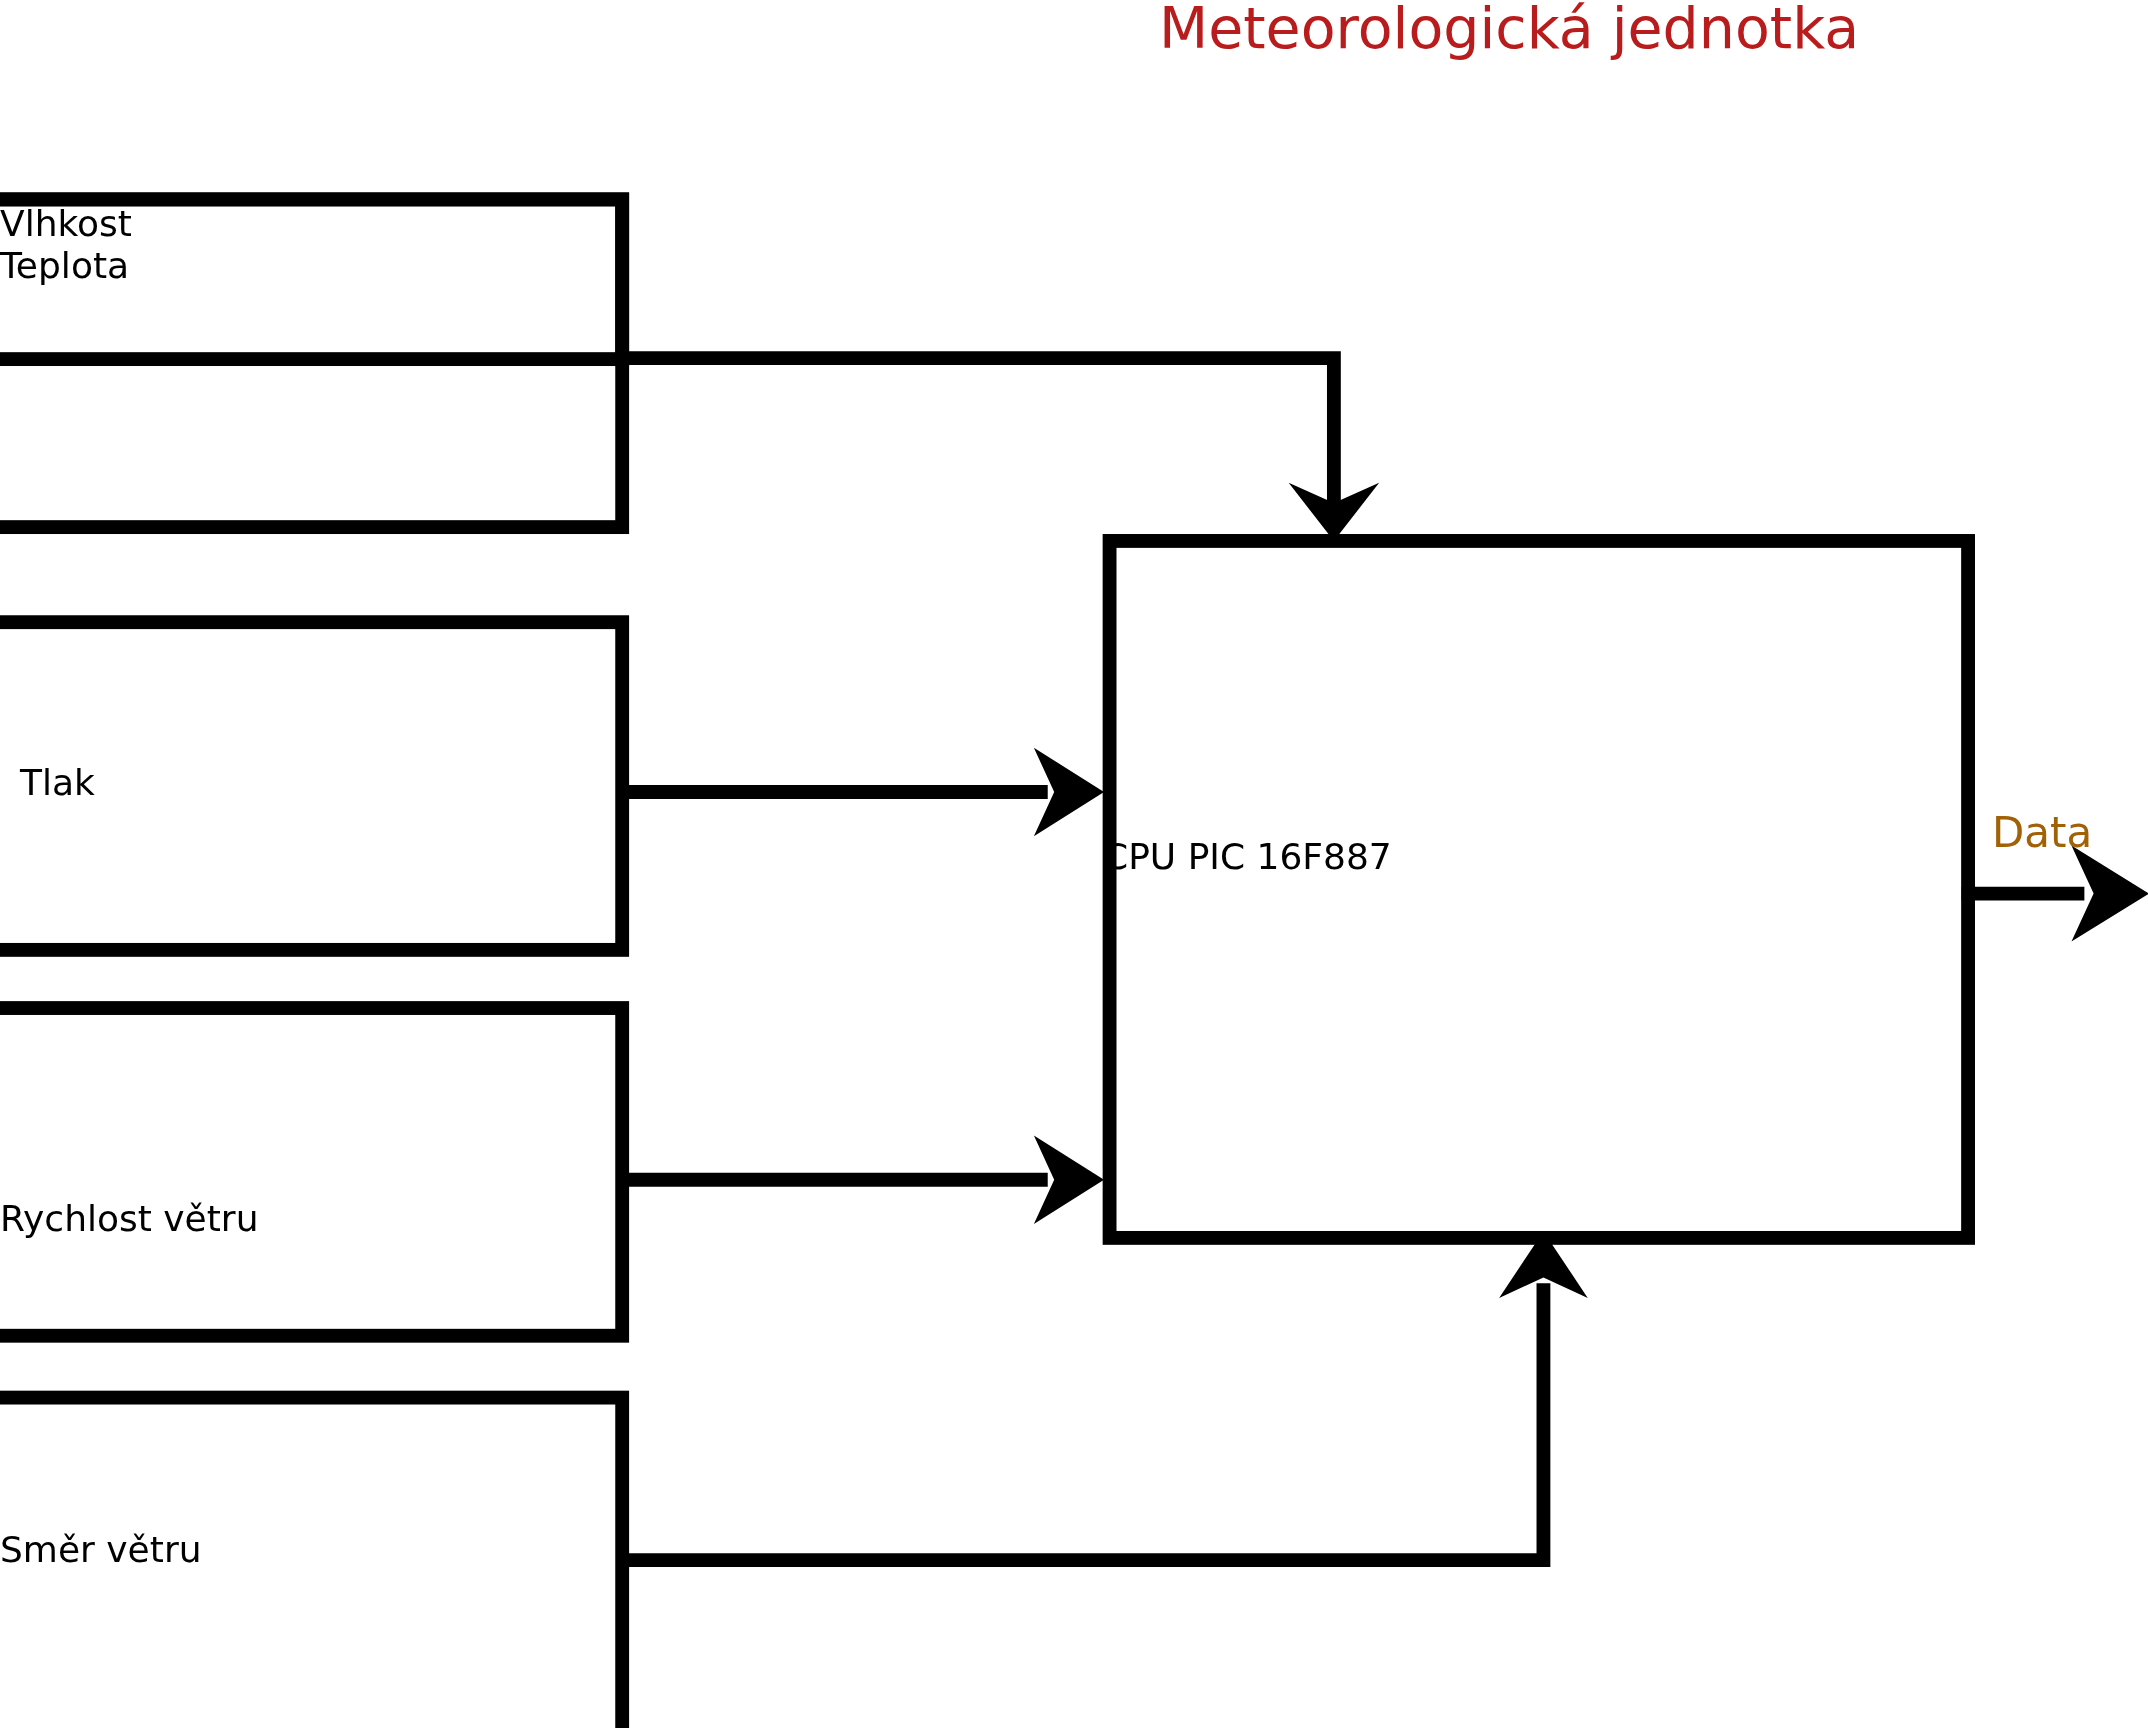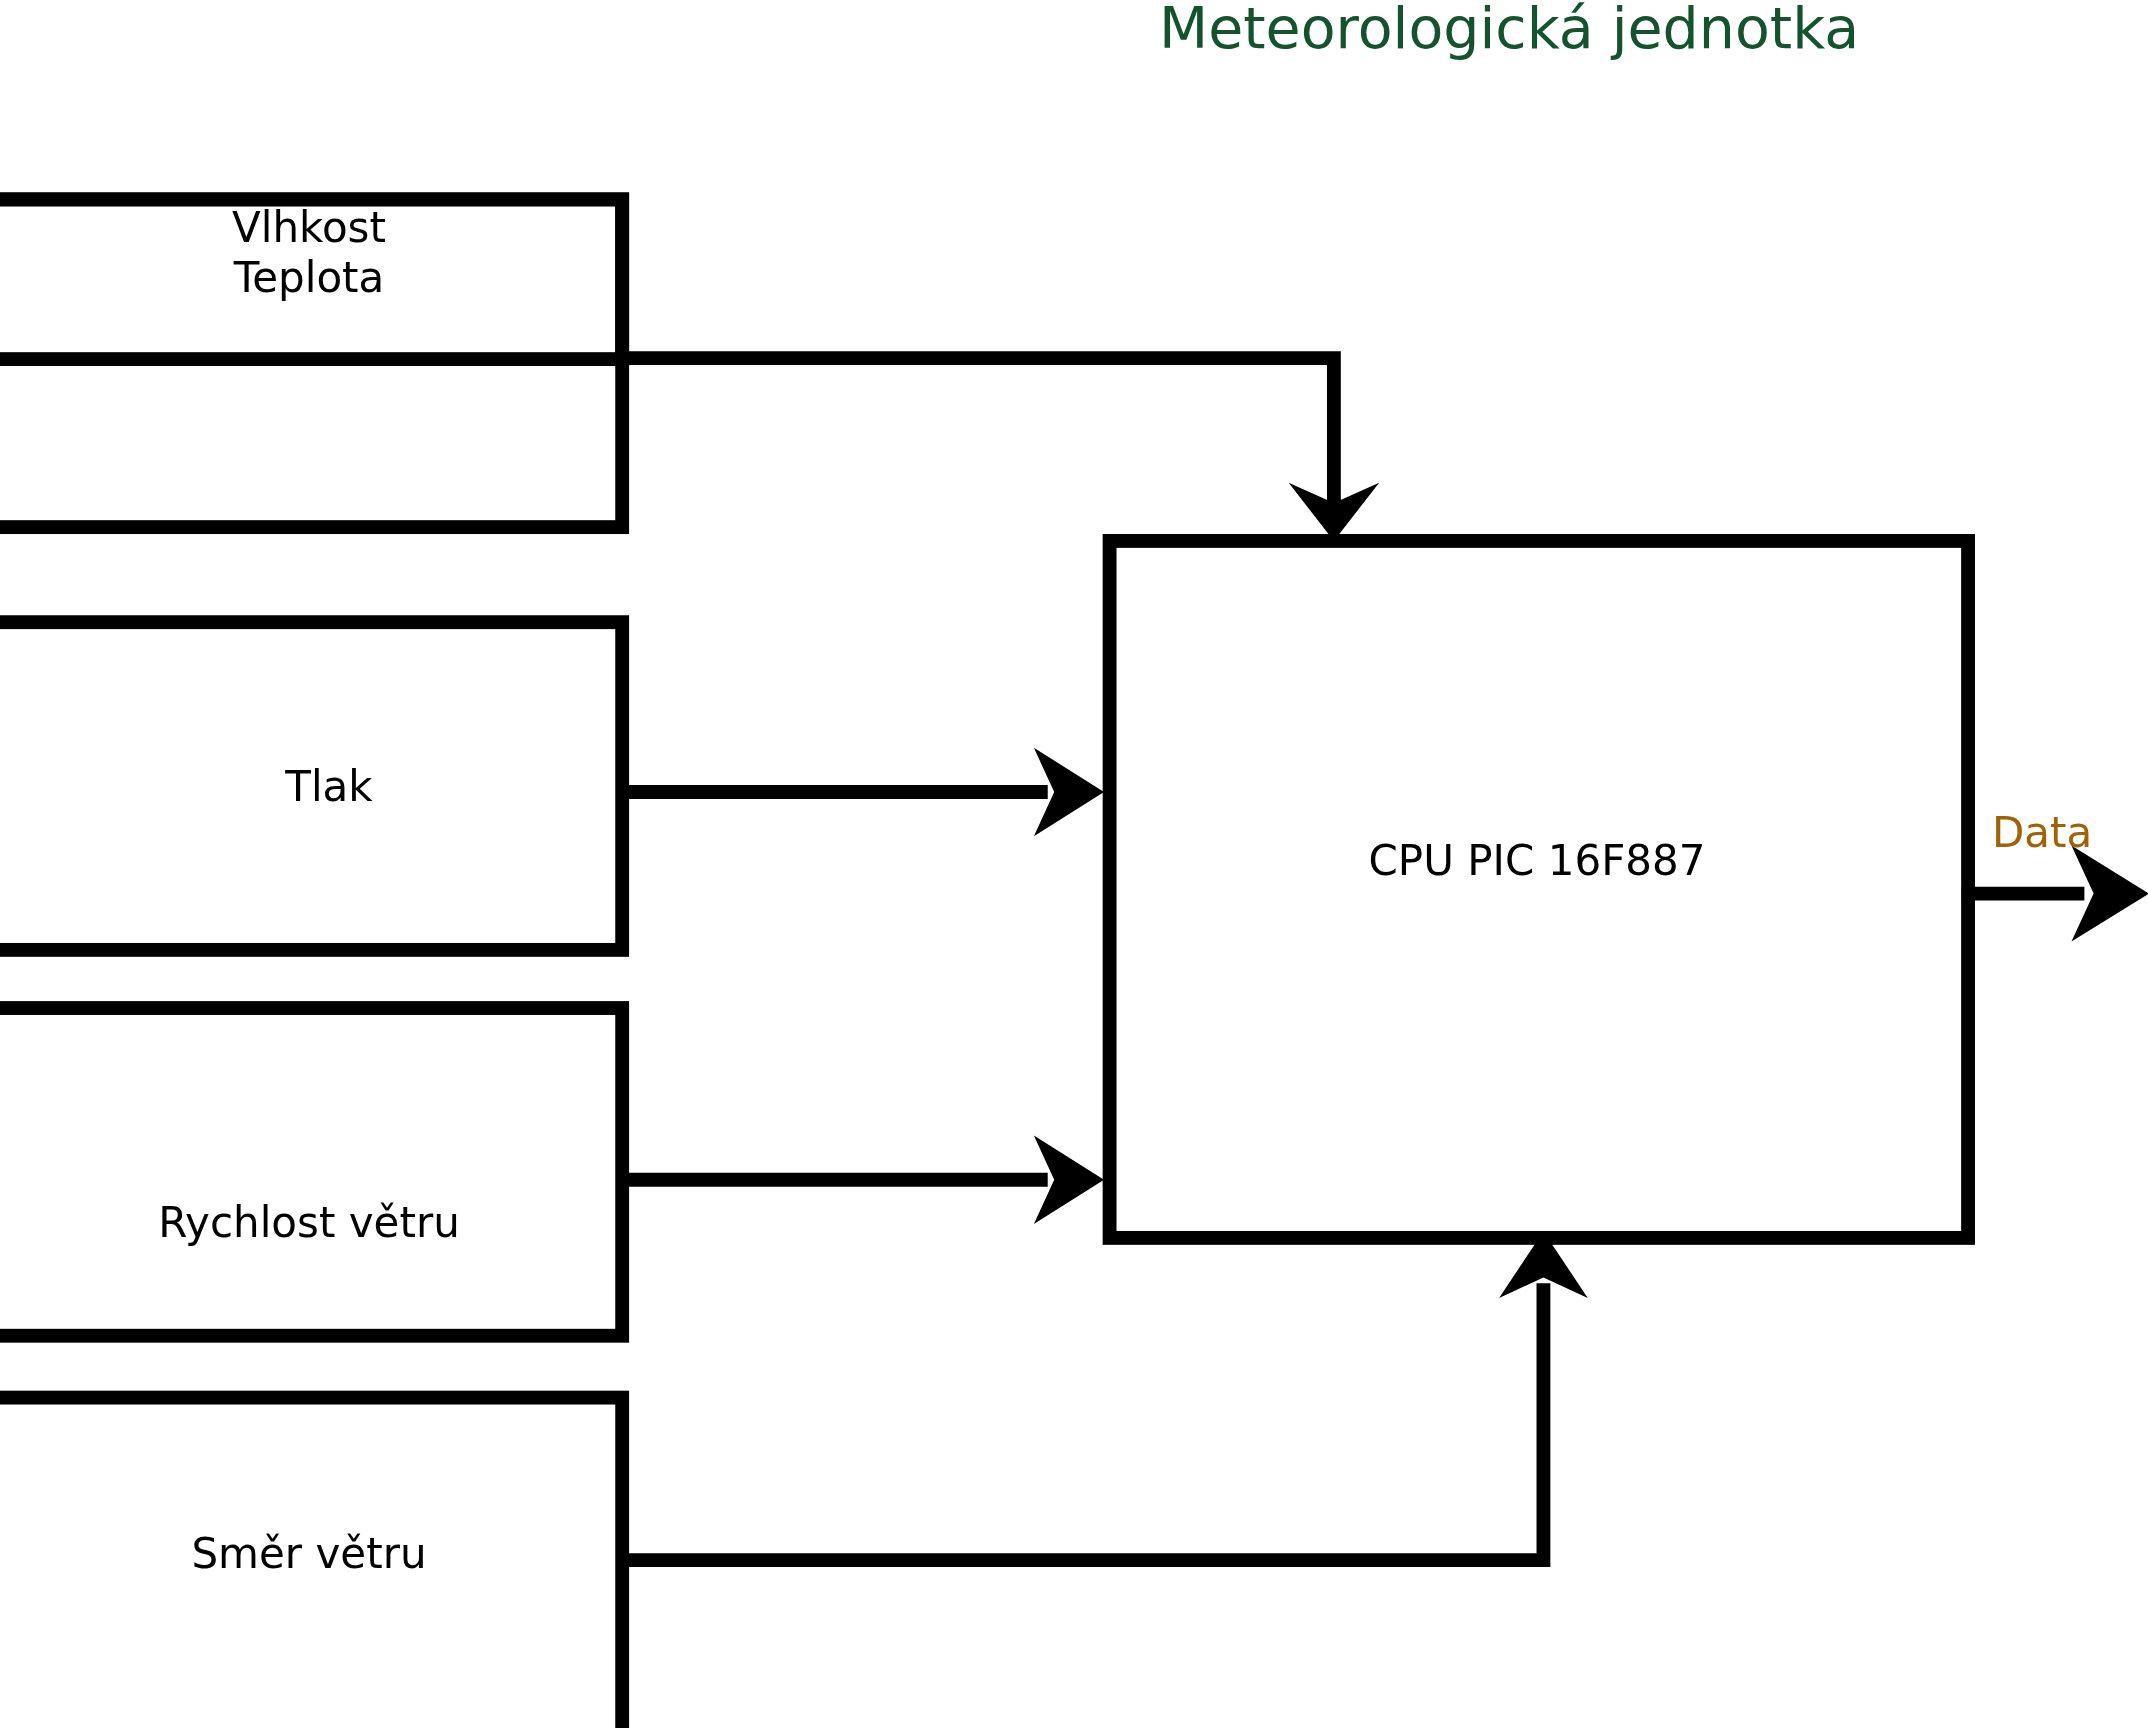--- a/index.html
+++ b/index.html
@@ -21,30 +21,30 @@
     top: 0;
     width: 2149px;
     height: 1729px;
   }
   .diagram-title {
     position: absolute;
     left: 1159px;
     top: 0px;
     font-size: 57px;
     line-height: 1.0;
-    color: #14532d;
+    color: #b91c1c;
     white-space: nowrap;
     letter-spacing: 0px;
   }
   .box-label {
     position: absolute;
     color: #000000;
-    font-size: 42px;
+    font-size: 36px;
     line-height: 1.18;
-    text-align: center;
+    text-align: left;
     white-space: pre-line;
   }
   .edge-label {
     position: absolute;
     color: #a16207;
     font-size: 42px;
     line-height: 1.0;
     white-space: nowrap;
   }
   

